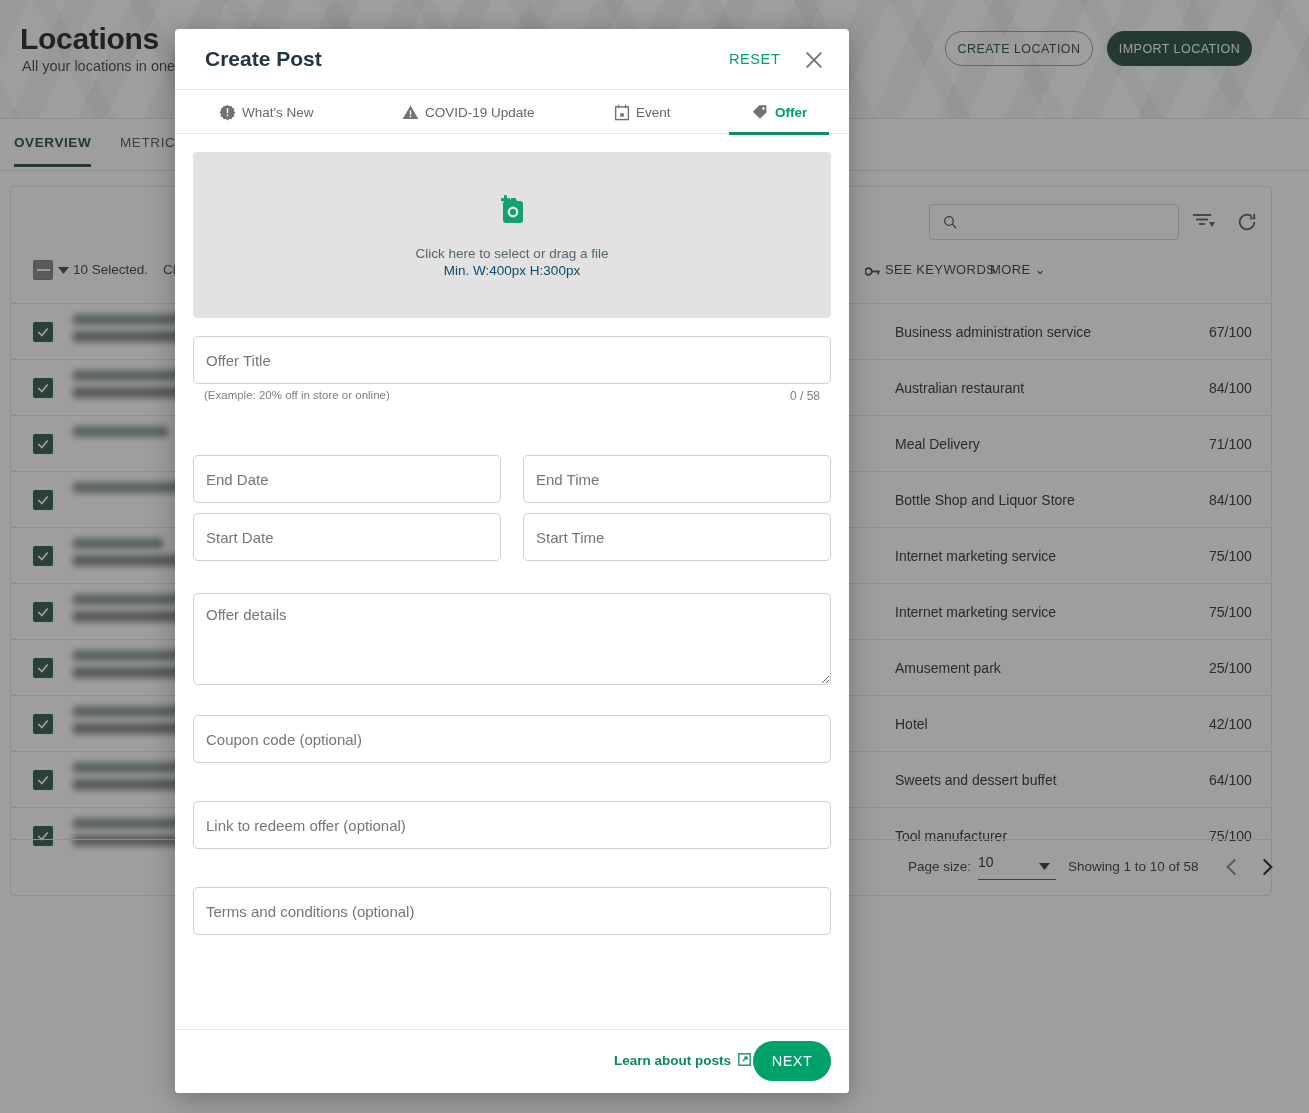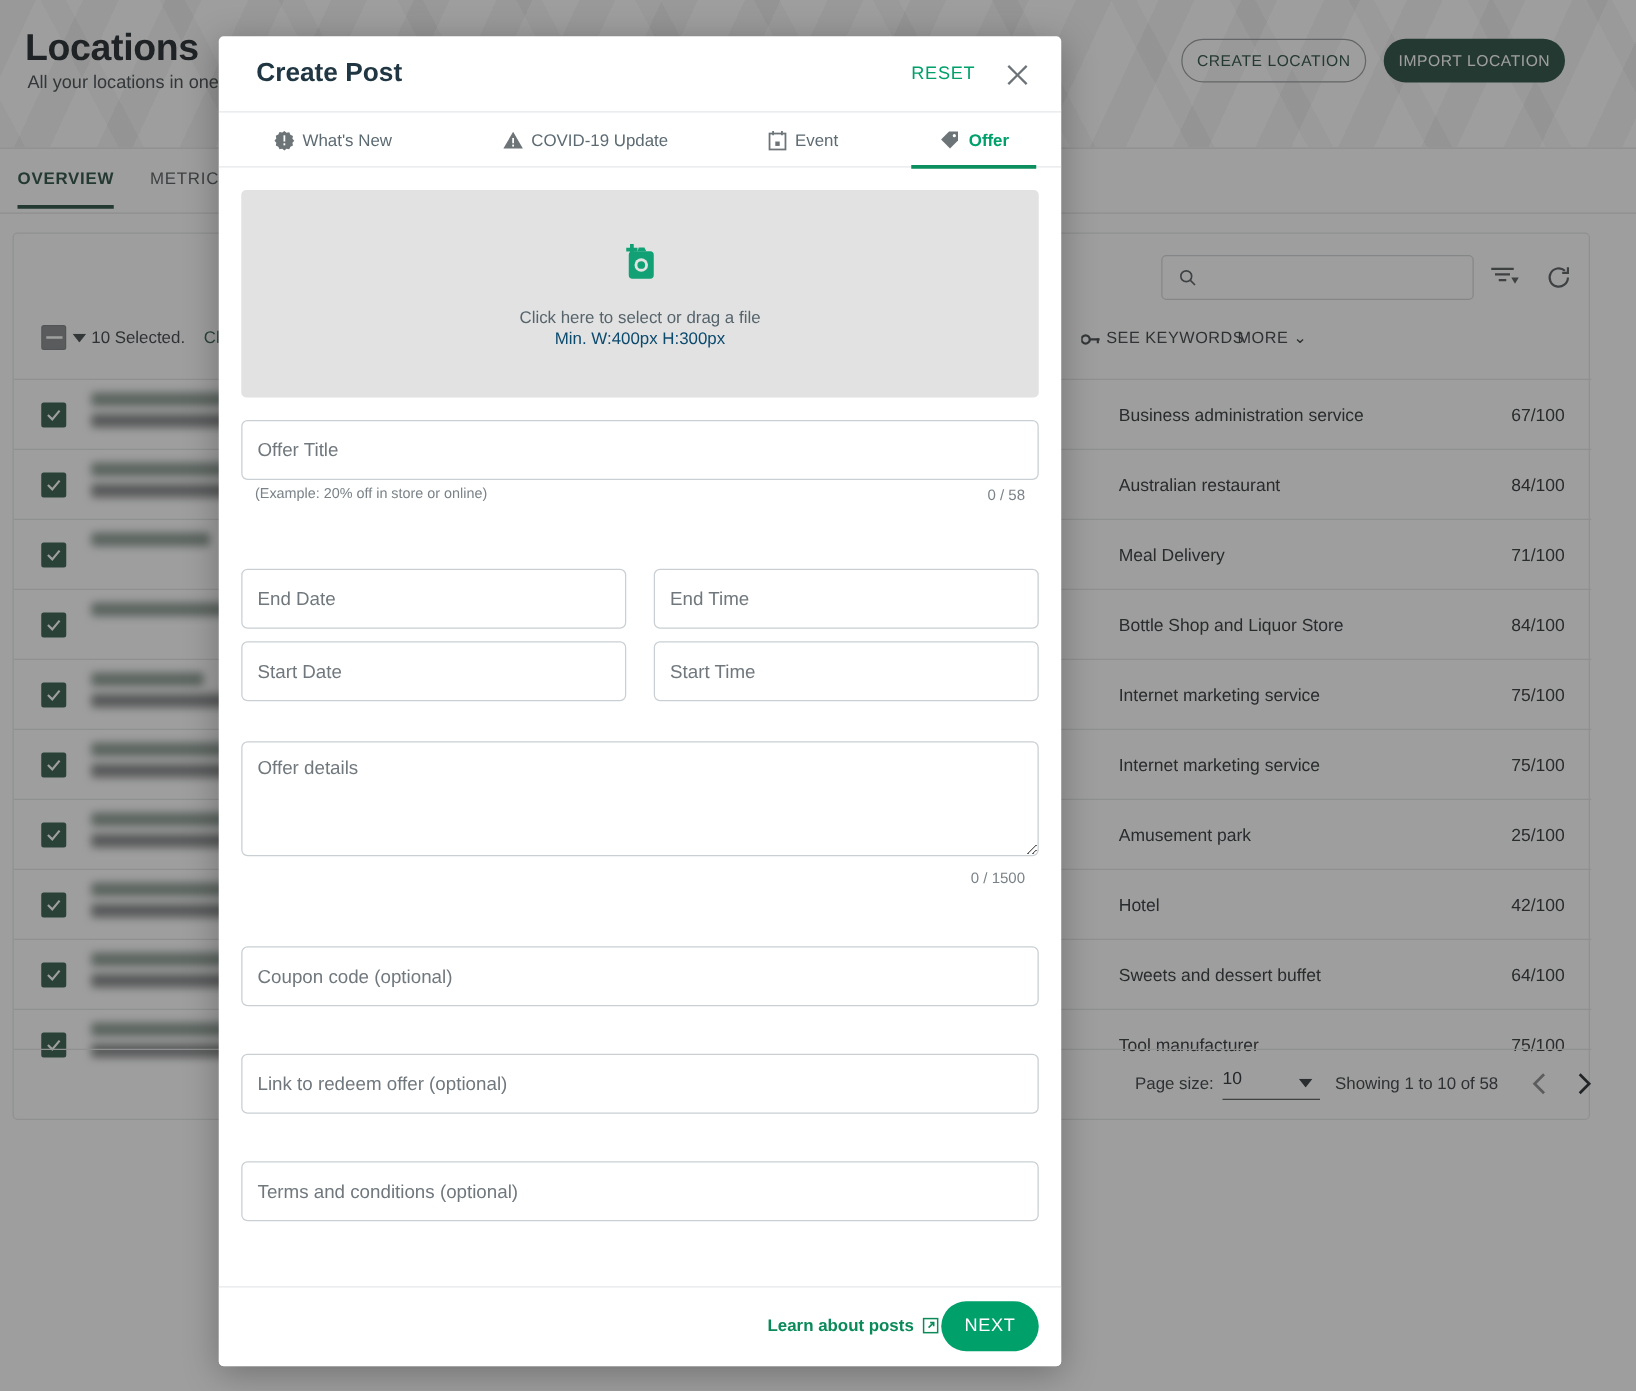--- a/index.html
+++ b/index.html
@@ -206,30 +206,30 @@
   .two-col .field { width: 310px; }
 
   .ta {
     width: 100%; height: 92px; border: 1px solid #c9cfd3; border-radius: 5px;
     padding: 12px; font-size: 15px; color: #33424a; resize: vertical;
     font-family: "Liberation Sans", sans-serif; outline: none;
   }
   .ta::placeholder { color: #70787d; }
   .fld-details { margin-top: 32px; }
 
-  .fld-sp { margin-top: 42px; }
+  .fld-sp { margin-top: 26px; }
 
   .m-foot {
     position: absolute; left: 0; bottom: 0; width: 674px; height: 64px;
     border-top: 1px solid #e6e8ea; background: #fff;
   }
   .learn {
     position: absolute; left: 439px; top: 23px;
     font-size: 13.5px; font-weight: 700; color: #0a8a59; cursor: pointer;
-    display: flex; align-items: center; gap: 7px;
+    display: flex; align-items: flex-start; gap: 7px;
   }
   .btn-next {
     position: absolute; left: 578px; top: 11px;
     width: 78px; height: 40px; border-radius: 20px; border: none;
     background: #00a06a; color: #fff; font-size: 14.5px; letter-spacing: .5px;
     cursor: pointer; font-family: "Liberation Sans", sans-serif; text-align: center;
   }
 </style>
 </head>
 <body>
@@ -515,23 +515,20 @@
         <input class="field" placeholder="End Date" style="">
         <input class="field" placeholder="End Time" style="">
       </div>
 
       <div class="two-col">
         <input class="field" placeholder="Start Date" style="">
         <input class="field" placeholder="Start Time" style="">
       </div>
 
       <textarea class="ta fld-details" placeholder="Offer details" style=""></textarea>
-      <div class="hint-row">
-        <div class="hint-right">0 / 1500</div>
-      </div>
 
       <input class="field fld-sp" placeholder="Coupon code (optional)" style="">
 
       <input class="field fld-sp" style="margin-top: 38px;" placeholder="Link to redeem offer (optional)">
 
       <input class="field fld-sp" style="margin-top: 38px;" placeholder="Terms and conditions (optional)">
     </div>
 
     <div class="m-foot">
       <div class="learn">

